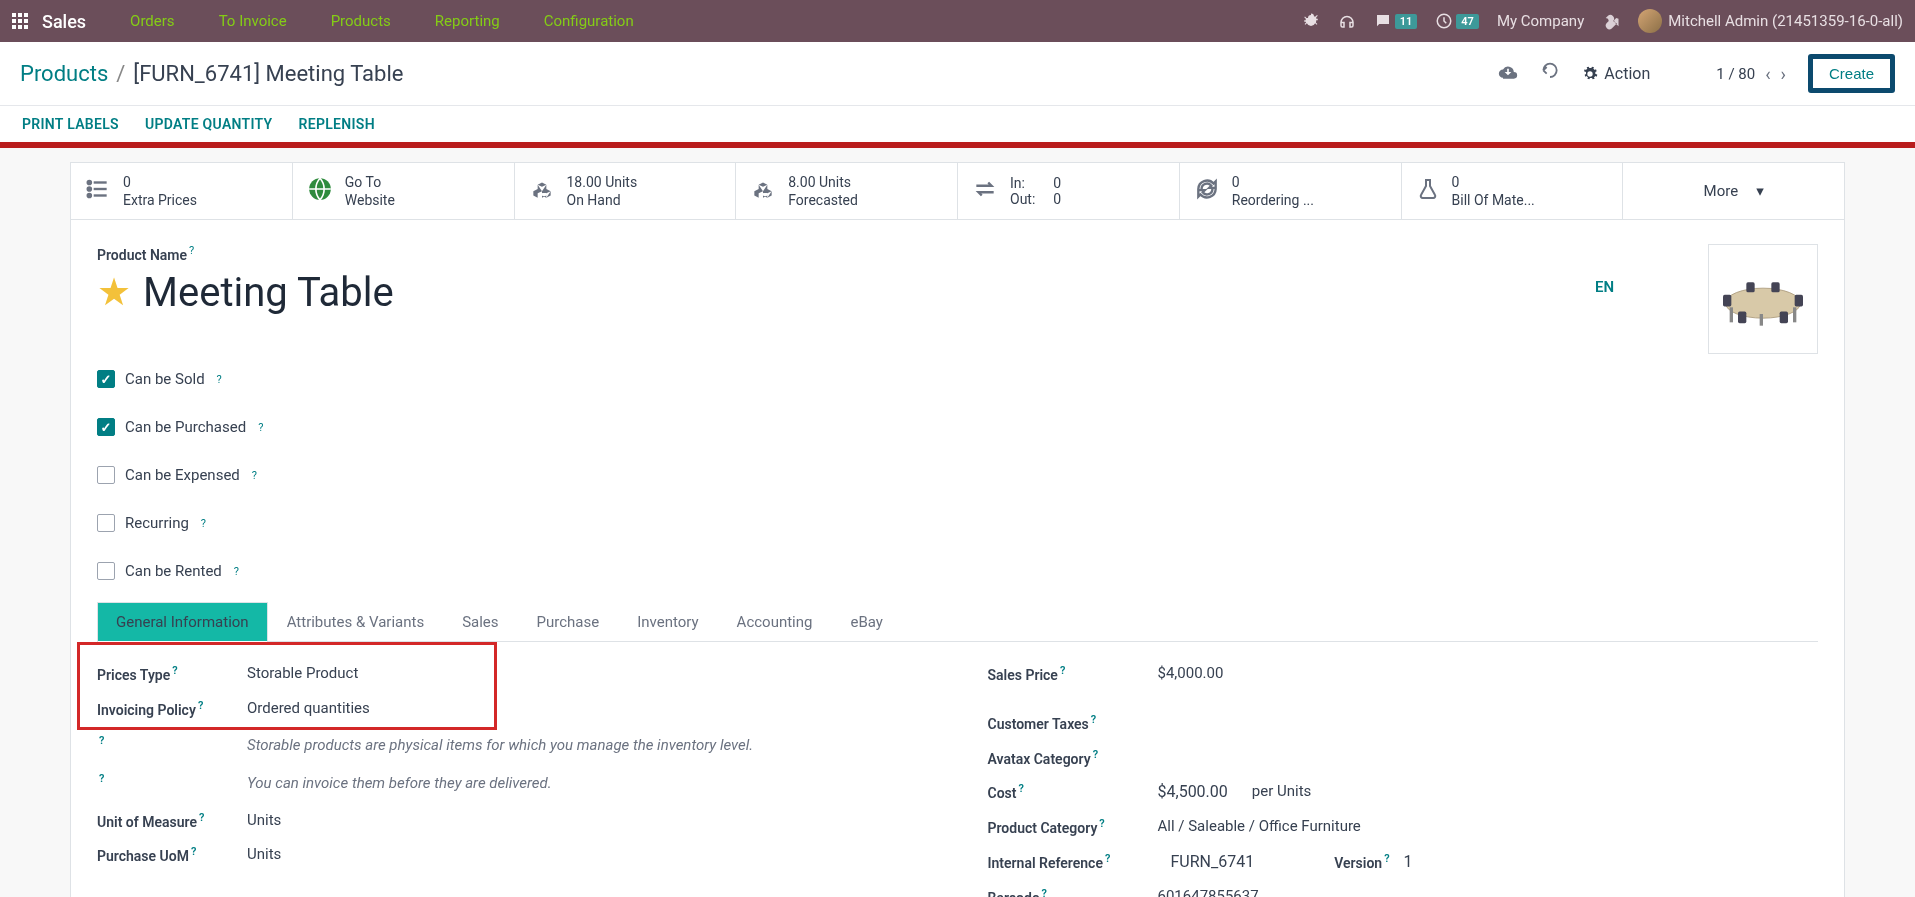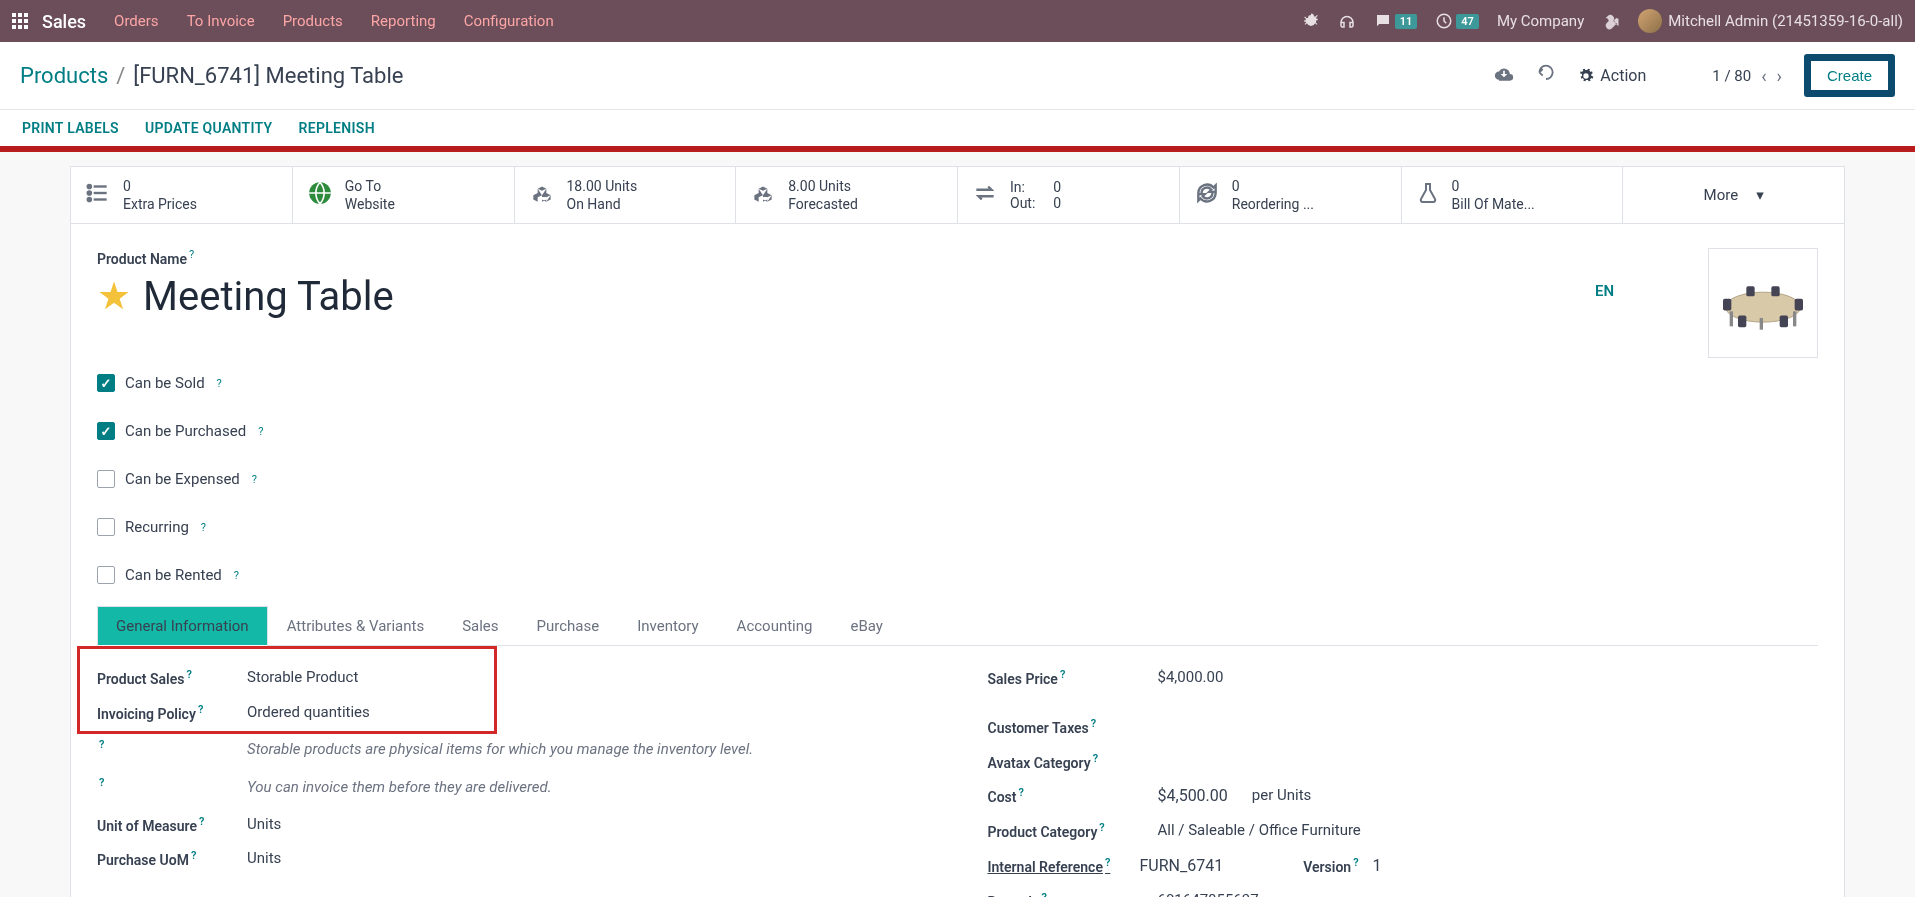--- a/index.html
+++ b/index.html
@@ -1,41 +1,41 @@
 <!DOCTYPE html>
 <html><head>
 <meta charset="utf-8">
 <style>
 * { box-sizing: border-box; margin: 0; padding: 0; }
 body { font-family: -apple-system, BlinkMacSystemFont, "Segoe UI", Roboto, sans-serif; background: #f8f8f8; color: #374151; width: 1915px; }
 .topnav { background: #6b4e5a; height: 42px; display: flex; align-items: center; padding: 0 12px; color: #fff; }
 .topnav .apps-icon { display: inline-flex; margin-right: 14px; cursor: pointer; }
 .topnav .brand { font-size: 18px; font-weight: 500; margin-right: 28px; }
 .topnav .menu { display: flex; gap: 28px; }
-.topnav .menu a { color: #fca5a5; text-decoration: none; font-size: 15px; cursor: pointer; }
+.topnav .menu a { color: #84cc16; text-decoration: none; font-size: 15px; cursor: pointer; margin-left: 16px; }
 .topnav .spacer { flex: 1; }
 .topnav .right { display: flex; align-items: center; gap: 18px; }
 .topnav .icon-btn { cursor: pointer; display: inline-flex; align-items: center; position: relative; }
 .topnav .badge { background: #3d9999; color: #fff; font-size: 11px; padding: 1px 5px; border-radius: 2px; margin-left: 3px; font-weight: 600; }
 .topnav .company { font-size: 15px; color: #e8dfe3; }
 .topnav .avatar { width: 24px; height: 24px; border-radius: 50%; background: linear-gradient(135deg,#d4a574,#8b6f47); display: inline-block; margin-right: 6px; }
 .topnav .user { font-size: 15px; color: #e8dfe3; display: flex; align-items: center; }
 
 .header { background: #fff; padding: 12px 20px; display: flex; align-items: center; border-bottom: 1px solid #e5e7eb; }
 .breadcrumb { font-size: 22px; display: flex; align-items: center; gap: 8px; }
 .breadcrumb .link { color: #017e84; cursor: pointer; }
 .breadcrumb .sep { color: #888; }
 .breadcrumb .current { color: #374151; }
 .header .spacer { flex: 1; }
 .header .actions { display: flex; align-items: center; gap: 22px; }
 .header .icon-action { cursor: pointer; color: #6b7280; }
 .header .action-btn { cursor: pointer; color: #374151; font-size: 16px; display: flex; align-items: center; gap: 6px; }
 .header .pager { font-size: 15px; color: #374151; display: flex; align-items: center; gap: 10px; margin-left: 44px; }
 .header .pager .arrow { cursor: pointer; color: #6b7280; font-size: 18px; }
-.header .create-btn { border: 7px solid #0c4a6e; color: #017e84; padding: 6px 16px; font-size: 15px; border-radius: 3px; cursor: pointer; background: #fff; }
+.header .create-btn { border: 5px solid #0c4a6e; color: #017e84; padding: 6px 16px; font-size: 15px; border-radius: 3px; cursor: pointer; background: #fff; }
 
 .subheader { background: #fff; padding: 10px 22px; border-bottom: 6px solid #b91c1c; display: flex; gap: 26px; }
 .subheader .btn { color: #017e84; font-size: 14px; font-weight: 600; cursor: pointer; letter-spacing: 0.3px; }
 
 .content-wrap { padding: 0 70px; margin-top: 14px; }
 .statbar { display: flex; background: #fff; border: 1px solid #dee2e6; }
 .stat { flex: 1; display: flex; align-items: center; padding: 10px 14px; border-right: 1px solid #dee2e6; cursor: pointer; gap: 12px; min-width: 0; }
 .stat:last-child { border-right: none; }
 .stat .icon { color: #6b7280; flex-shrink: 0; }
 .stat .txt { display: flex; flex-direction: column; font-size: 14px; color: #374151; line-height: 1.3; min-width: 0; overflow: hidden; }
@@ -317,21 +317,21 @@
     <div class="tab">Purchase</div>
     <div class="tab">Inventory</div>
     <div class="tab">Accounting</div>
     <div class="tab">eBay</div>
   </div>
 
   <div class="form-body">
     <div class="form-col" style="position:relative;">
       <div class="highlight-box"></div>
       <div class="field-row">
-        <span class="lbl"><span>Product Sales</span><span class="help-q">?</span></span>
+        <span class="lbl"><span>Prices Type</span><span class="help-q">?</span></span>
         <span class="val">Storable Product</span>
       </div>
       <div class="field-row">
         <span class="lbl"><span>Invoicing Policy</span><span class="help-q">?</span></span>
         <span class="val">Ordered quantities</span>
       </div>
       <div class="field-row">
         <span class="lbl"><span class="help-q">?</span></span>
         <span class="val help-note">Storable products are physical items for which you manage the inventory level.</span>
       </div>
@@ -363,21 +363,21 @@
       <div class="field-row">
         <span class="lbl" style="width:170px;"><span>Cost</span><span class="help-q">?</span></span>
         <span>$4,500.00</span>
         <span class="per">per Units</span>
       </div>
       <div class="field-row">
         <span class="lbl" style="width:170px;"><span>Product Category</span><span class="help-q">?</span></span>
         <span class="val">All / Saleable / Office Furniture</span>
       </div>
       <div class="field-row">
-        <span class="lbl" style="width:152px;text-decoration:underline;"><span>Internal Reference</span><span class="help-q">?</span></span>
+        <span class="lbl" style="width:183px;"><span>Internal Reference</span><span class="help-q">?</span></span>
         <span>FURN_6741</span>
         <span class="version-group">
           <span class="lbl" style="width:auto;"><span>Version</span><span class="help-q">?</span></span>
           <span style="margin-left:8px;">1</span>
         </span>
       </div>
       <div class="field-row">
         <span class="lbl" style="width:170px;"><span>Barcode</span><span class="help-q">?</span></span>
         <span class="val">601647855637</span>
       </div>

